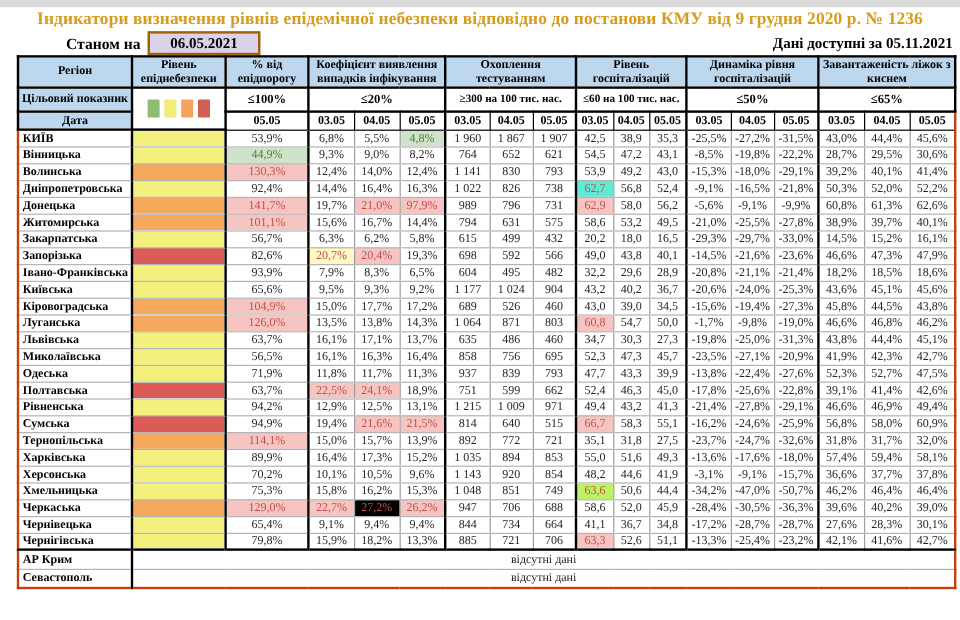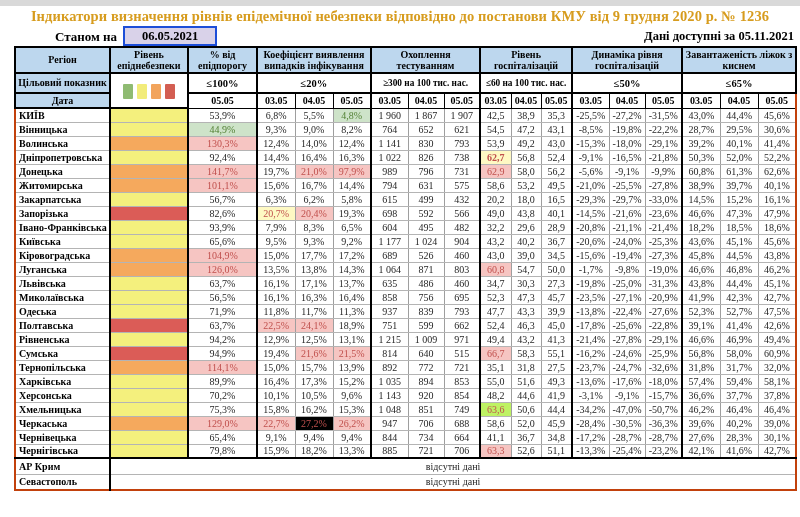--- a/index.html
+++ b/index.html
@@ -3,21 +3,21 @@
 <meta charset="utf-8">
 <style>
   html,body{margin:0;padding:0}
   body{width:800px;height:517px;background:#fff;position:relative;overflow:hidden;
        font-family:"Liberation Serif",serif;color:#000}
   .topbar{position:absolute;top:0;left:0;width:800px;height:6px;background:#d9d9d9}
   .title{position:absolute;top:8px;left:0;width:800px;text-align:center;
          font-weight:bold;font-size:14.5px;color:#d79c1e;letter-spacing:.1px}
   .asof-label{position:absolute;left:55px;top:29px;font-weight:bold;font-size:13px}
   .asof-box{position:absolute;left:123px;top:26px;width:90px;height:16px;background:#d9d2e9;
-            border:2px solid #1d4ed8;text-align:center;font-weight:bold;font-size:12.5px;line-height:16px}
+            border:2px solid #a16207;text-align:center;font-weight:bold;font-size:12.5px;line-height:16px}
   .avail{position:absolute;right:6px;top:29px;font-weight:bold;font-size:12.5px}
 
   table{position:absolute;left:14px;top:46px;width:781px;border-collapse:collapse;
         table-layout:fixed;border:2px solid #c2410c}
   td{padding:0;margin:0;text-align:center;vertical-align:middle;overflow:hidden;white-space:nowrap}
 
   thead td{border:1px solid #000}
   .hblue{background:#bdd7ee;font-weight:bold;font-size:10px;white-space:normal;line-height:1.12;border:2px solid #000}
   .target{font-weight:bold;font-size:10.5px;border:2px solid #000}
   .tsm{font-size:9.3px}
@@ -174,21 +174,21 @@
       <tr>
         <td class="region">Дніпропетровська</td>
         <td class="level" style="background: rgb(244, 240, 125);"></td>
         <td class="num gl">92,4%</td>
         <td class="num gl">14,4%</td>
         <td class="num sl">16,4%</td>
         <td class="num sl">16,3%</td>
         <td class="num gl">1 022</td>
         <td class="num sl">826</td>
         <td class="num sl">738</td>
-        <td class="num gl" style="background: #fef9c3; color: rgb(192, 80, 77); font-weight: bold;">62,7</td>
+        <td class="num gl" style="background: #5eead4; color: rgb(192, 80, 77);">62,7</td>
         <td class="num sl">56,8</td>
         <td class="num sl">52,4</td>
         <td class="num gl">-9,1%</td>
         <td class="num sl">-16,5%</td>
         <td class="num sl">-21,8%</td>
         <td class="num gl">50,3%</td>
         <td class="num sl">52,0%</td>
         <td class="num sl">52,2%</td>
       </tr>
       <tr>

